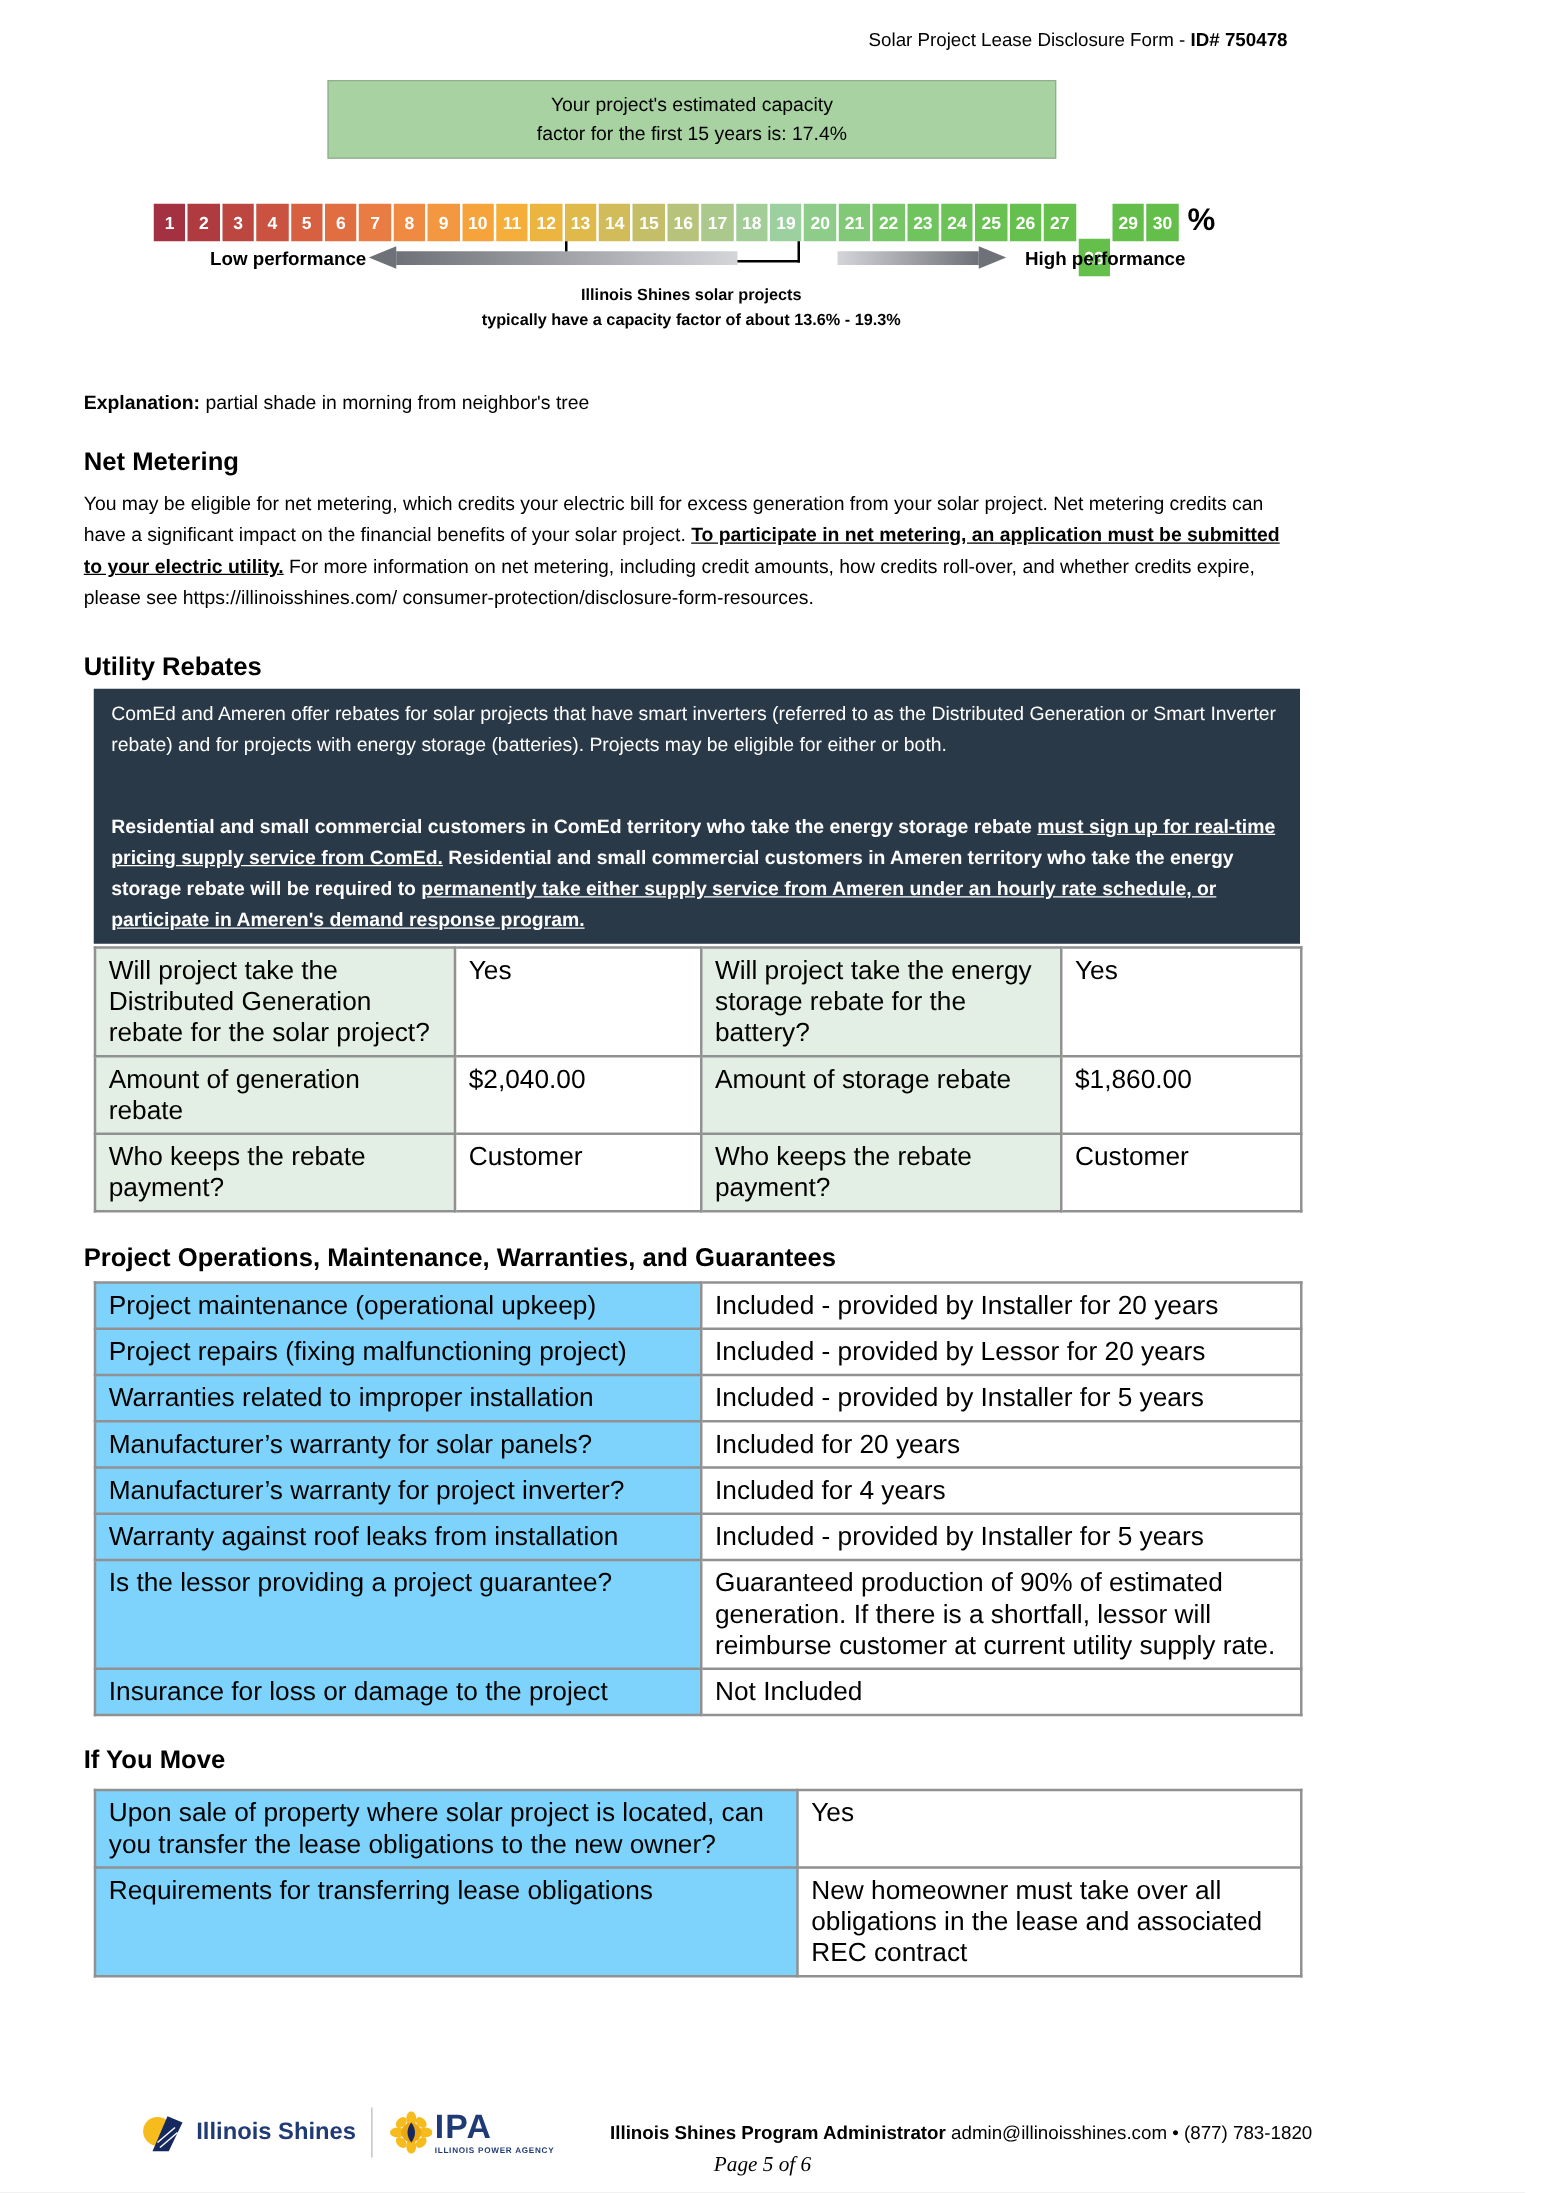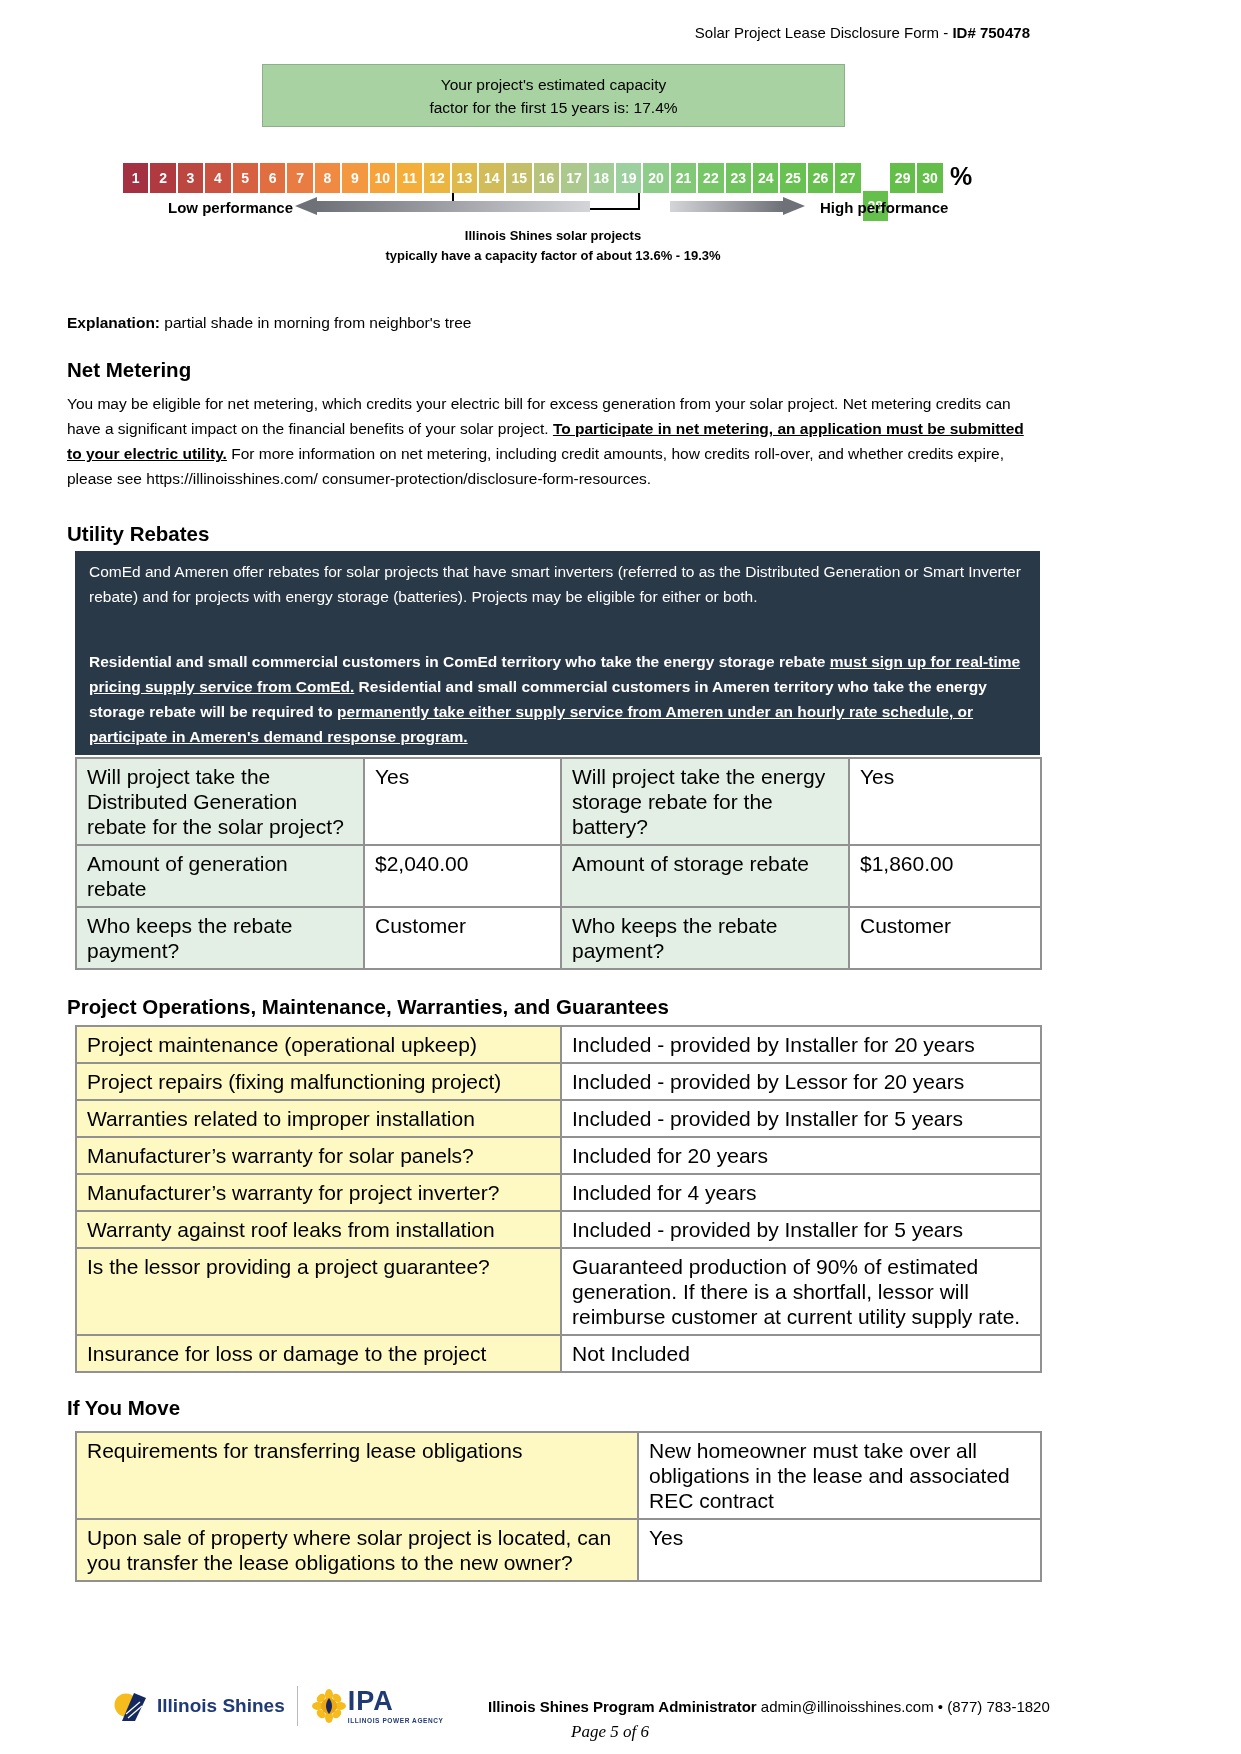--- a/index.html
+++ b/index.html
@@ -55,21 +55,21 @@
     padding:8px 14px 6px 14px;font-size:15.5px;line-height:25px;
   }
   .dark-box .intro{margin:0 0 40px 0;}
   .dark-box .strong{margin:0;font-weight:bold;}
   .dark-box .u{text-decoration:underline;}
   
   table{border-collapse:collapse;margin:2px 0 0 8px;width:965px;table-layout:fixed;
     font-size:21px;line-height:25px;}
   td{border:2px solid #919191;padding:5px 10px;vertical-align:top;background:#fff;}
   .t-rebates td:nth-child(odd){background:#e3efe4;}
-  .t-two td:first-child{background:#fef9c3;}
+  .t-two td:first-child{background:#7dd3fc;}
   .t-ops{margin-top:5px;}
   .t-move{margin-top:10px;}
   
   .footer{position:absolute;left:0;top:1682px;width:1241px;height:70px;}
   .logos{position:absolute;left:113px;top:4px;display:flex;align-items:center;}
   .is-logo{display:flex;align-items:center;gap:4px;}
   .is-wordmark{color:#203a75;font-weight:bold;font-size:19px;}
   .logo-divider{width:1px;height:40px;background:#b9b9b9;margin:0 14px 0 12px;}
   .ipa-logo{display:flex;align-items:center;gap:2px;}
   .ipa-text{display:flex;flex-direction:column;line-height:1;}
@@ -230,26 +230,26 @@
     </table>
 
     <h2 class="h-iym">If You Move</h2>
     <table class="t-two t-move">
       <colgroup>
           <col style="width:562px">
           <col style="width:403px">
         </colgroup>
       <tbody>
           <tr>
+            <td>Upon sale of property where solar project is located, can you transfer the lease obligations to the new owner?</td>
+            <td>Yes</td>
+          </tr>
+          <tr>
             <td>Requirements for transferring lease obligations</td>
             <td>New homeowner must take over all obligations in the lease and associated REC contract</td>
-          </tr>
-          <tr>
-            <td>Upon sale of property where solar project is located, can you transfer the lease obligations to the new owner?</td>
-            <td>Yes</td>
           </tr>
         </tbody>
     </table>
 
   </div>
 
   <div class="footer">
     <div class="logos">
       <div class="is-logo">
         <svg width="40" height="36" viewBox="0 0 40 36">

